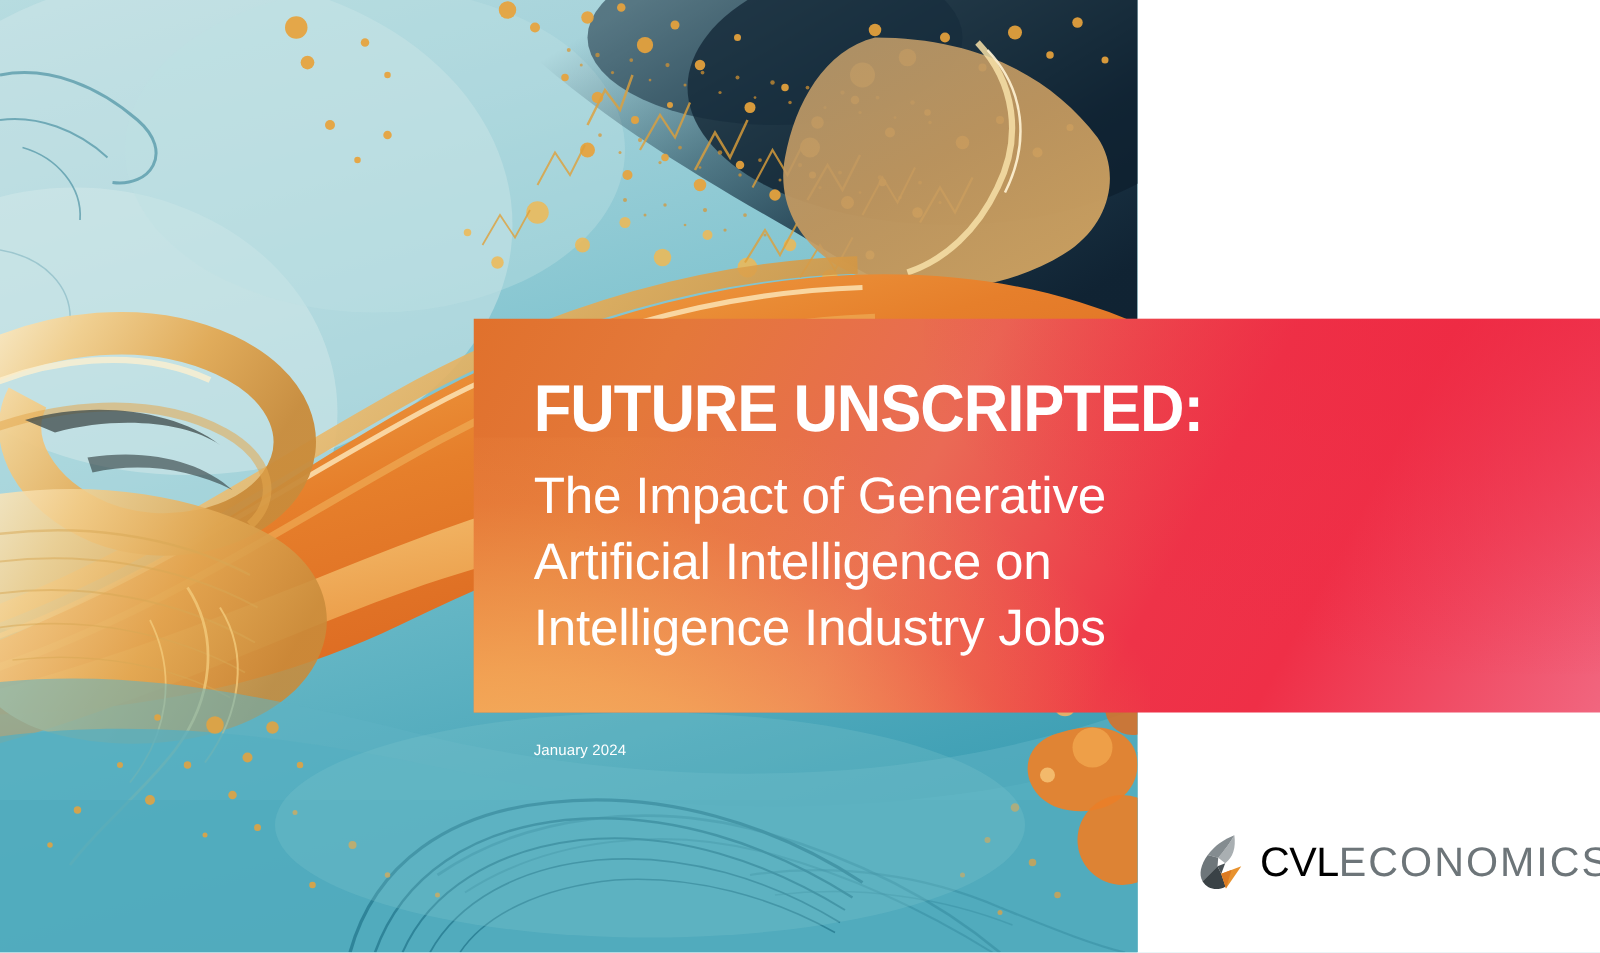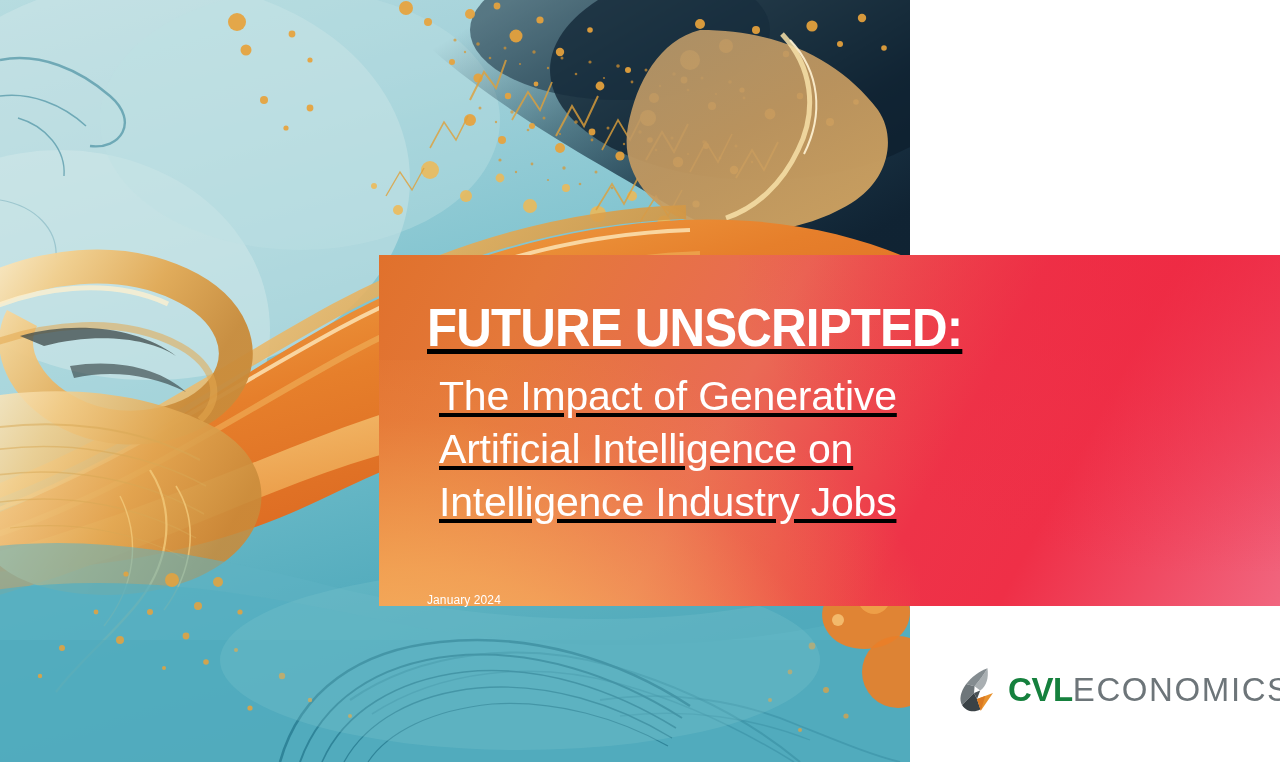--- a/index.html
+++ b/index.html
@@ -32,30 +32,29 @@
     background: #8fc9d2;
   }
   .artwork svg { display: block; width: 910px; height: 762px; }
 
   
   .title-banner {
     position: absolute;
     left: 379px;
     top: 255px;
     width: 901px;
-    height: 351px;
+    height: 315px;
     background: linear-gradient(118deg,
         #e0712c 0%,
         #e4783a 16%,
         #ea6a55 40%,
         #ee3348 62%,
         #ef2f47 74%,
         #f1667f 100%);
     overflow: hidden;
-    text-decoration: underline;
   }
   
   .title-banner::after {
     content: "";
     position: absolute;
     left: -10%;
     bottom: -40%;
     width: 70%;
     height: 110%;
     background: radial-gradient(ellipse at 20% 100%,
@@ -98,21 +97,21 @@
     white-space: nowrap;
   }
 
   .subtitle {
     font-family: "Liberation Sans", sans-serif;
     font-weight: 400;
     font-size: 41px;
     line-height: 53px;
     letter-spacing: -0.2px;
     color: #ffffff;
-    margin: 12px;
+    margin: 0;
   }
   .subtitle .sub-line { display: block; white-space: nowrap; }
 
   
   .date-line {
     position: absolute;
     left: 427px;
     top: 589px;
     font-size: 12px;
     line-height: 22px;
@@ -134,22 +133,22 @@
   }
   .logo-mark { width: 42px; height: 48px; display: block; flex: 0 0 auto; }
   .logo-word {
     font-family: "Liberation Sans", sans-serif;
     font-size: 33px;
     line-height: 33px;
     white-space: nowrap;
     transform: translateY(-1px);
   }
   .logo-word .lw-bold {
-    font-weight: 700;
-    color: #15803d;
+    font-weight: 400;
+    color: #000000;
     letter-spacing: -0.4px;
   }
   .logo-word .lw-light {
     font-weight: 400;
     color: #6d7579;
     letter-spacing: 1.6px;
   }
 </style>
 </head>
 <body>

